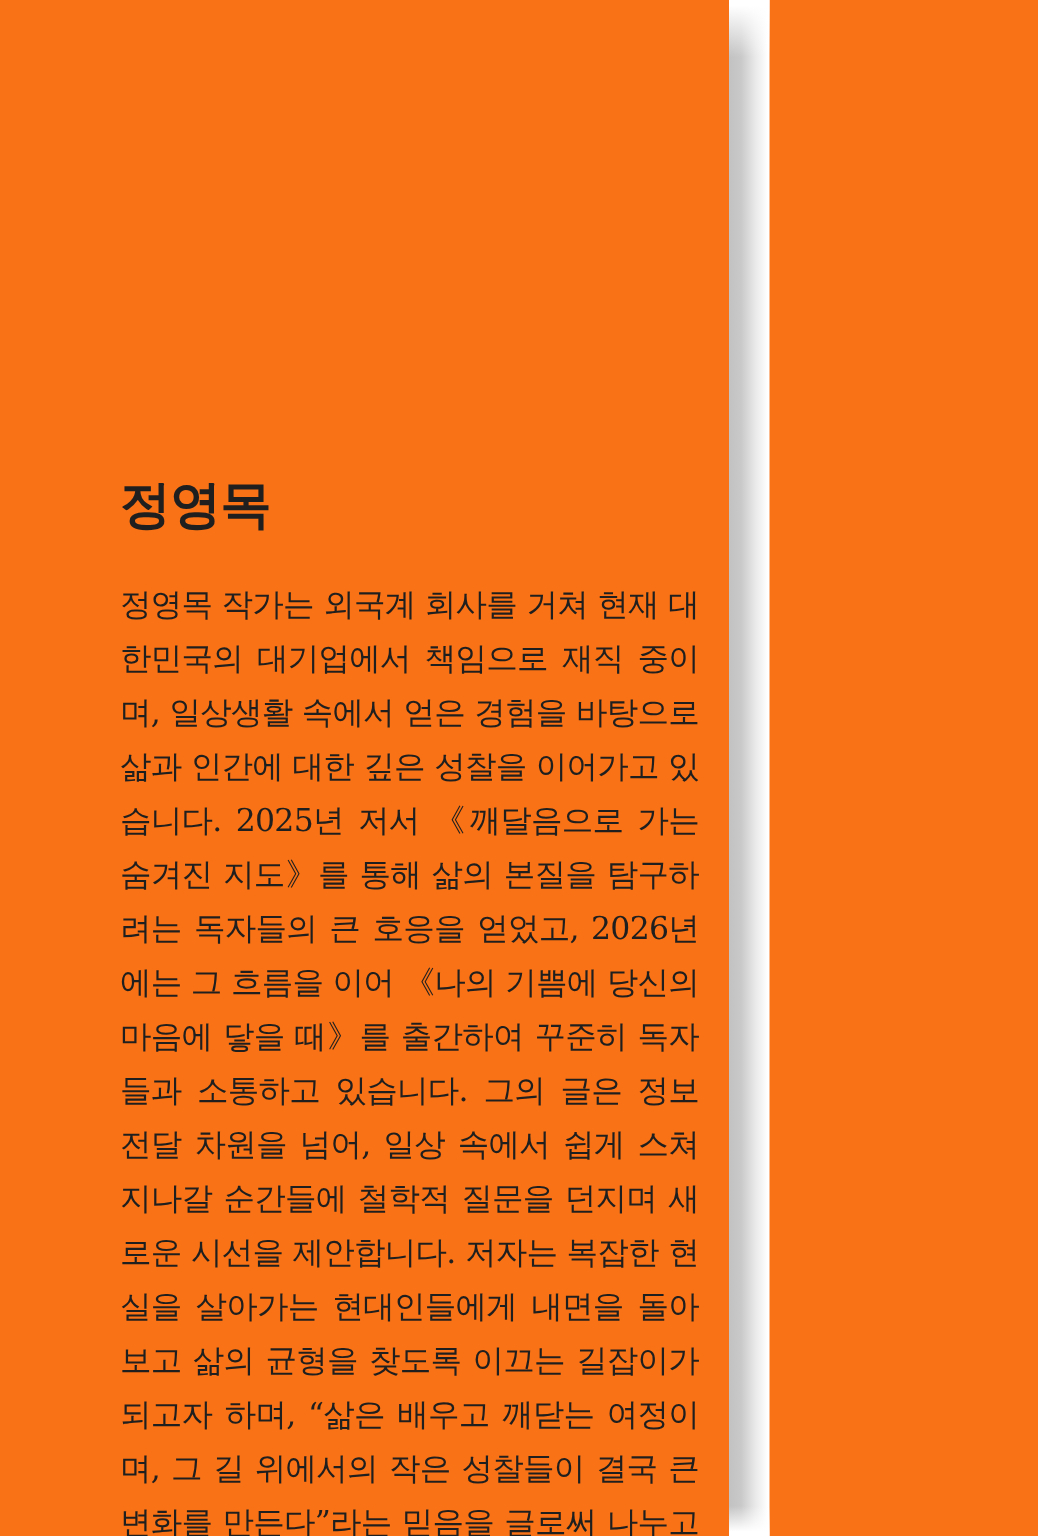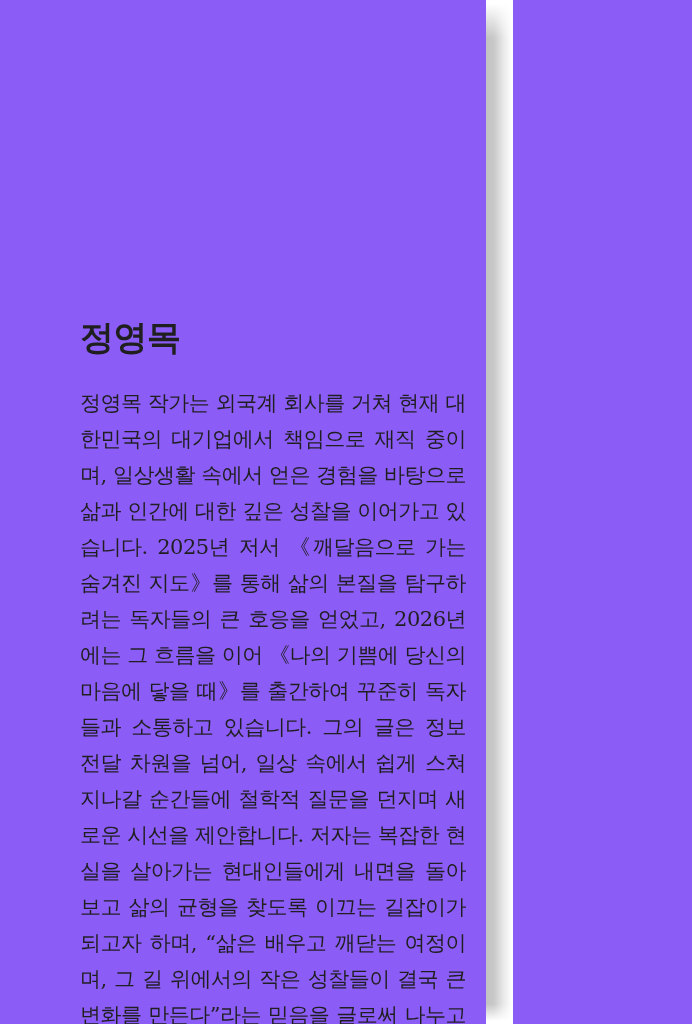--- a/index.html
+++ b/index.html
@@ -10,21 +10,21 @@
     width: 692px;
     height: 1024px;
     background: #ffffff;
     position: relative;
     overflow: hidden;
     font-family: "DejaVu Serif", "Liberation Serif", serif;
   }
   .book-page {
     position: absolute;
     inset: 0;
-    background: #8b5cf6;
+    background: #f97316;
   }
   .author-section {
     position: absolute;
     left: 80px;
     top: 316px;
     width: 386px;
     color: #1f1f1f;
   }
   .author-name {
     font-size: 34px;

